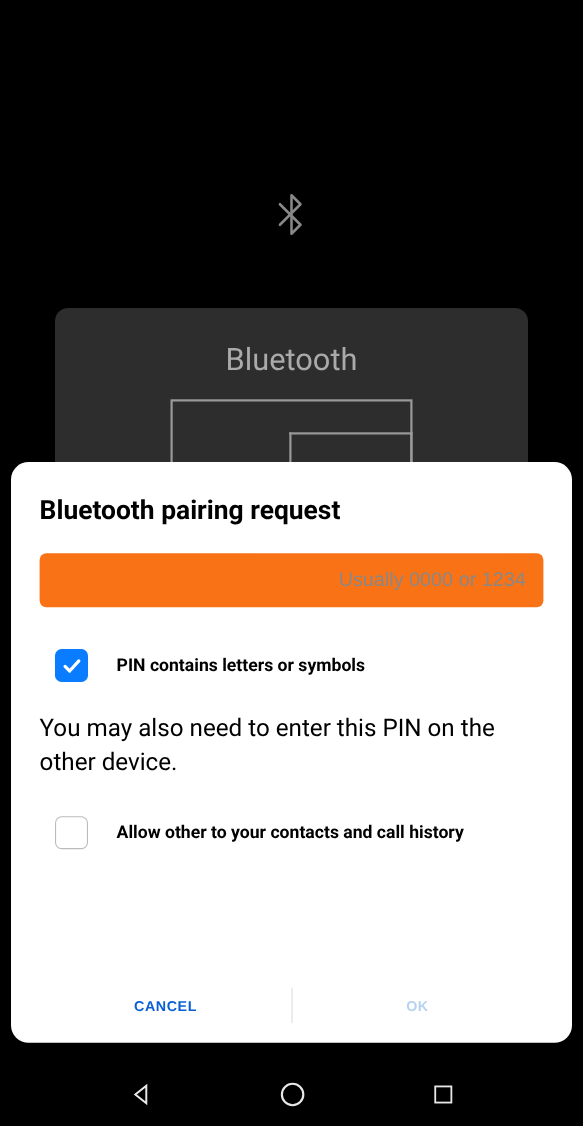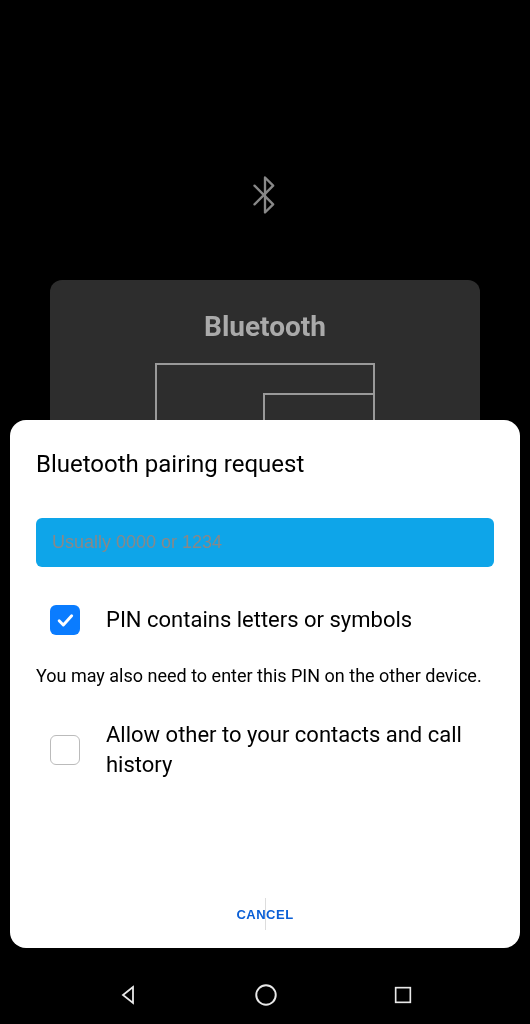--- a/index.html
+++ b/index.html
@@ -20,21 +20,21 @@
       left: 50px;
       right: 50px;
       background: #2d2d2d;
       border-radius: 12px;
       padding: 30px 20px 20px;
       text-align: center;
     }
     .bg-card-title {
       color: #aaa;
       font-size: 28px;
-      font-weight: 700;
+      font-weight: 400;
       margin-bottom: 20px;
     }
     .bg-card-rect {
       border: 2px solid #999;
       width: 220px;
       height: 130px;
       margin: 0 auto;
       position: relative;
     }
     .bg-card-rect-inner {
@@ -54,33 +54,34 @@
       right: 10px;
       bottom: 76px;
       background: #fff;
       border-radius: 16px;
       padding: 30px 26px 0;
       display: flex;
       flex-direction: column;
     }
     .dialog-title {
       font-size: 24px;
-      font-weight: 400;
+      font-weight: 700;
       color: #000;
-      margin-bottom: 40px;
+      margin-bottom: 25px;
     }
     .pin-input {
       width: 100%;
-      background: #0ea5e9;
+      background: #f97316;
       border: none;
       border-radius: 6px;
       padding: 14px 16px;
       font-size: 18px;
       color: #333;
       outline: none;
+      text-align: right;
     }
     .pin-input::placeholder { color: #888; }
     
     .check-row {
       display: flex;
       align-items: center;
       gap: 26px;
       margin-top: 38px;
       padding-left: 14px;
     }
@@ -89,24 +90,24 @@
       width: 30px;
       height: 30px;
       border-radius: 6px;
       flex-shrink: 0;
       display: flex;
       align-items: center;
       justify-content: center;
     }
     .checkbox.checked { background: #0a7cff; }
     .checkbox.unchecked { border: 1.5px solid #bbb; background: #fff; }
-    .check-label { font-size: 22px; color: #000; line-height: 1.35; }
+    .check-label { font-size: 16px; color: #000; line-height: 1.35; font-weight: bold; }
     
     .hint {
-      font-size: 18px;
+      font-size: 22px;
       color: #000;
       line-height: 1.4;
       margin-top: 28px;
     }
     
     .actions {
       margin-top: auto;
       display: flex;
       height: 68px;
       border-top: 0 solid transparent;
@@ -179,20 +180,21 @@
   <div class="hint">You may also need to enter this PIN on the other device.</div>
 
   <div class="check-row second">
     <div class="checkbox unchecked"></div>
     <div class="check-label">Allow other to your contacts and call history</div>
   </div>
 
   <div class="actions">
     <div class="actions-divider"></div>
     <button class="action-btn action-cancel">CANCEL</button>
+    <button class="action-btn action-ok">OK</button>
   </div>
 </div>
 
 <div class="navbar">
   <div class="nav-btn">
     <svg width="24" height="24" viewBox="0 0 24 24" fill="none" stroke="#e8e8e8" stroke-width="1.8">
       <path d="M17 4 L7 12 L17 20 Z"></path>
     </svg>
   </div>
   <div class="nav-btn">

